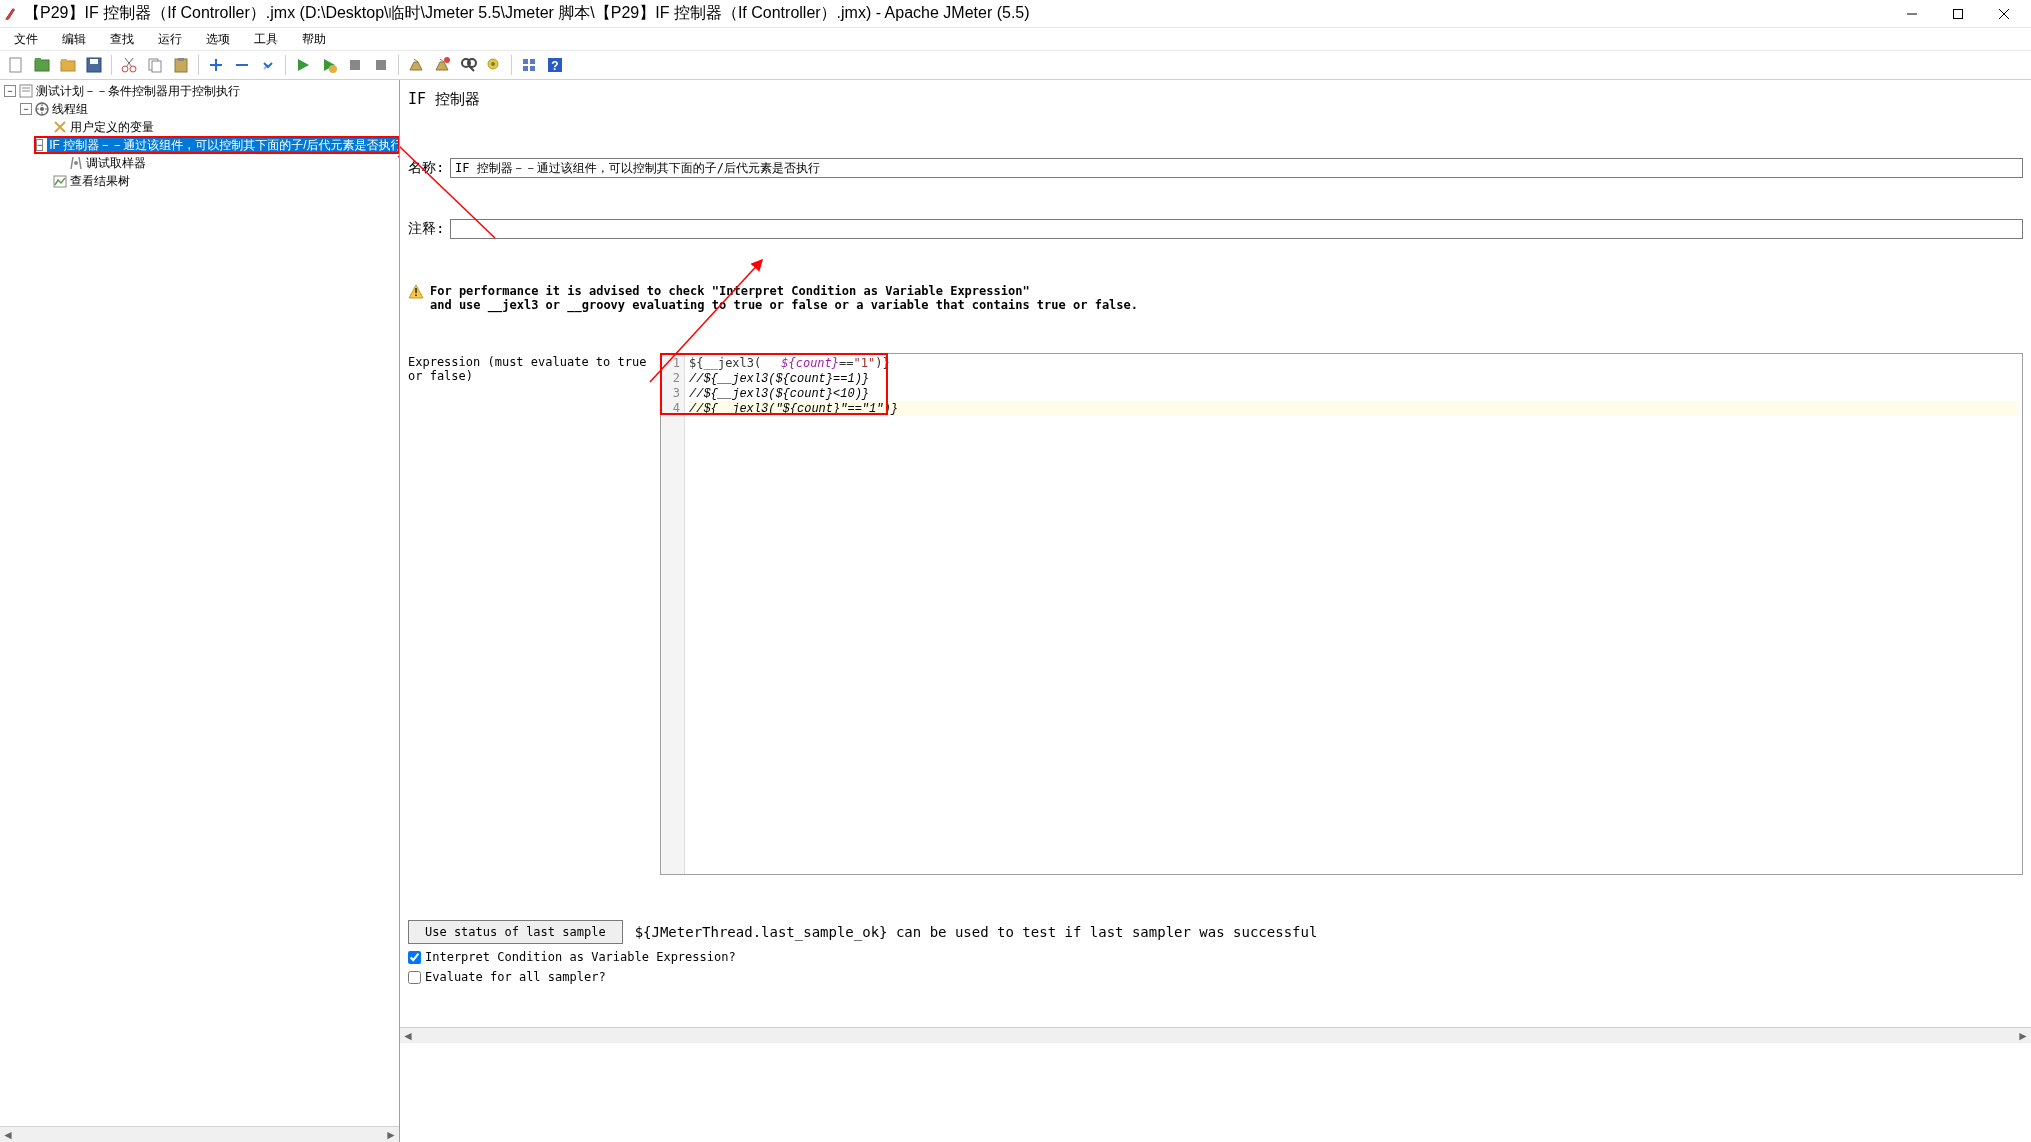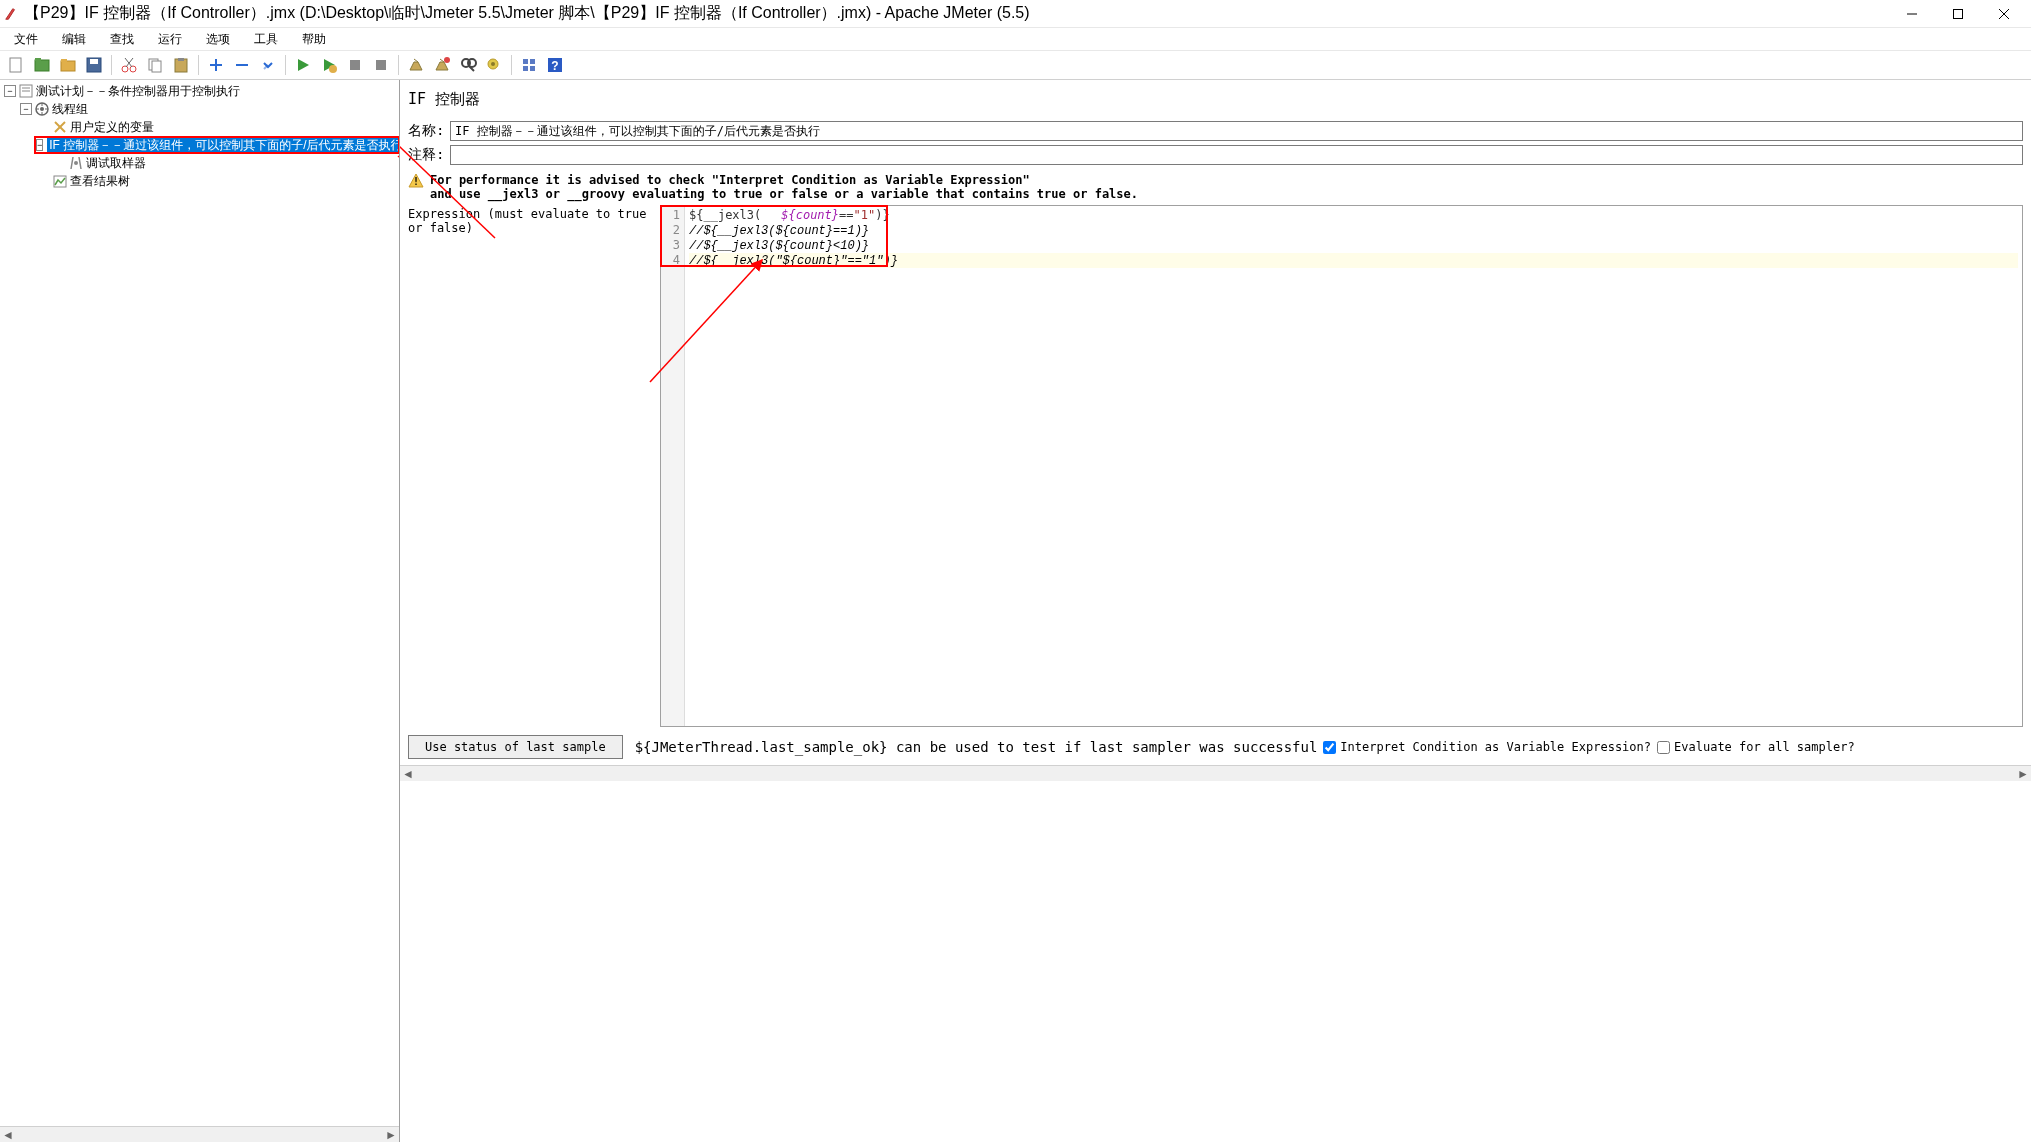--- a/index.html
+++ b/index.html
@@ -15,41 +15,41 @@
 .toolbar .tbtn { width: 24px; height: 24px; display: flex; align-items: center; justify-content: center; border: 1px solid transparent; }
 .toolbar .sep { width: 1px; height: 20px; background: #d0d0d0; margin: 0 3px; }
 .main { display: flex; height: calc(100vh - 80px); }
 .tree-pane { width: 400px; border-right: 1px solid #a0a0a0; overflow: auto; position: relative; }
 .tree { padding: 2px 0; }
 .tree-row { display: flex; align-items: center; height: 18px; padding: 0 4px; white-space: nowrap; }
 .tree-row .toggle { width: 12px; height: 12px; border: 1px solid #888; display: flex; align-items: center; justify-content: center; font-size: 9px; line-height: 1; margin-right: 2px; cursor: pointer; }
 .tree-row .icon { width: 16px; height: 16px; margin-right: 2px; }
 .tree-row.selected .label { background: #0078d7; color: #fff; padding: 0 2px; }
 .red-box { border: 2px solid red; position: absolute; pointer-events: none; }
-.right-pane { flex: 1; display: flex; flex-direction: column; overflow: hidden; }
+.right-pane { flex: 1; display: flex; flex-direction: column; overflow: hidden; gap: 37px; }
 .rp-title { font-family: "SimSun", monospace; font-size: 15px; padding: 10px 8px 10px 8px; }
 .form-row { display: flex; align-items: center; padding: 2px 8px; }
 .form-row .flabel { width: 42px; font-family: "SimSun", monospace; font-size: 14px; }
 .form-row input[type="text"] { flex: 1; border: 1px solid #7a7a7a; padding: 2px 4px; font-family: "SimSun", monospace; font-size: 12px; height: 20px; }
 .hint-row { display: flex; align-items: flex-start; padding: 6px 8px 2px 8px; font-family: "Consolas","SimSun",monospace; font-size: 12px; font-weight: bold; }
 .warn-icon { width: 16px; height: 16px; margin-right: 6px; flex-shrink: 0; }
 .expr-row { display: flex; align-items: flex-start; padding: 2px 8px; }
 .expr-label { font-family: "Consolas","SimSun",monospace; font-size: 12px; width: 252px; padding-top: 2px; }
 .editor-wrap { flex: 1; position: relative; border: 1px solid #a0a0a0; background: #fff; }
 .editor { display: flex; font-family: "Consolas", monospace; font-size: 12px; height: 520px; }
 .gutter { width: 24px; background: #f4f4f4; border-right: 1px solid #ddd; text-align: right; padding: 2px 4px 0 0; color: #888; }
 .gutter div { height: 15px; line-height: 15px; }
 .code { flex: 1; padding: 2px 4px 0 4px; }
 .code-line { height: 15px; line-height: 15px; white-space: pre; }
 .code-line.current { background: #fffde8; }
 .tok-comment { color: #000000; font-style: italic; font-family: Liberation Mono, monospace; }
 .tok-var { color: #a21caf; font-style: italic; margin-left: 20px; }
 .tok-str { color: #a03030; }
 .tok-func { color: #333; }
-.bottom-controls { padding: 6px 8px; display: flex; flex-direction: row; gap: 6px; }
+.bottom-controls { padding: 6px 8px; display: flex; flex-direction: column; gap: 6px; }
 .status-row { display: flex; align-items: center; gap: 12px; }
 .btn { border: 1px solid #7a7a7a; background: #efefef; padding: 4px 16px; font-family: "Consolas","SimSun",monospace; font-size: 12px; }
 .status-text { font-family: "Consolas","SimSun",monospace; font-size: 14px; }
 .cbrow { display: flex; align-items: center; gap: 4px; font-family: "Consolas","SimSun",monospace; font-size: 12px; }
 .scrollbar-h { height: 16px; border-top: 1px solid #d0d0d0; background: #f0f0f0; display: flex; }
 .scrollbar-h .arrow { width: 16px; height: 16px; display: flex; align-items: center; justify-content: center; color: #666; }
 svg.arrow-line { position: absolute; pointer-events: none; }
 </style>
 </head>
 <body>

